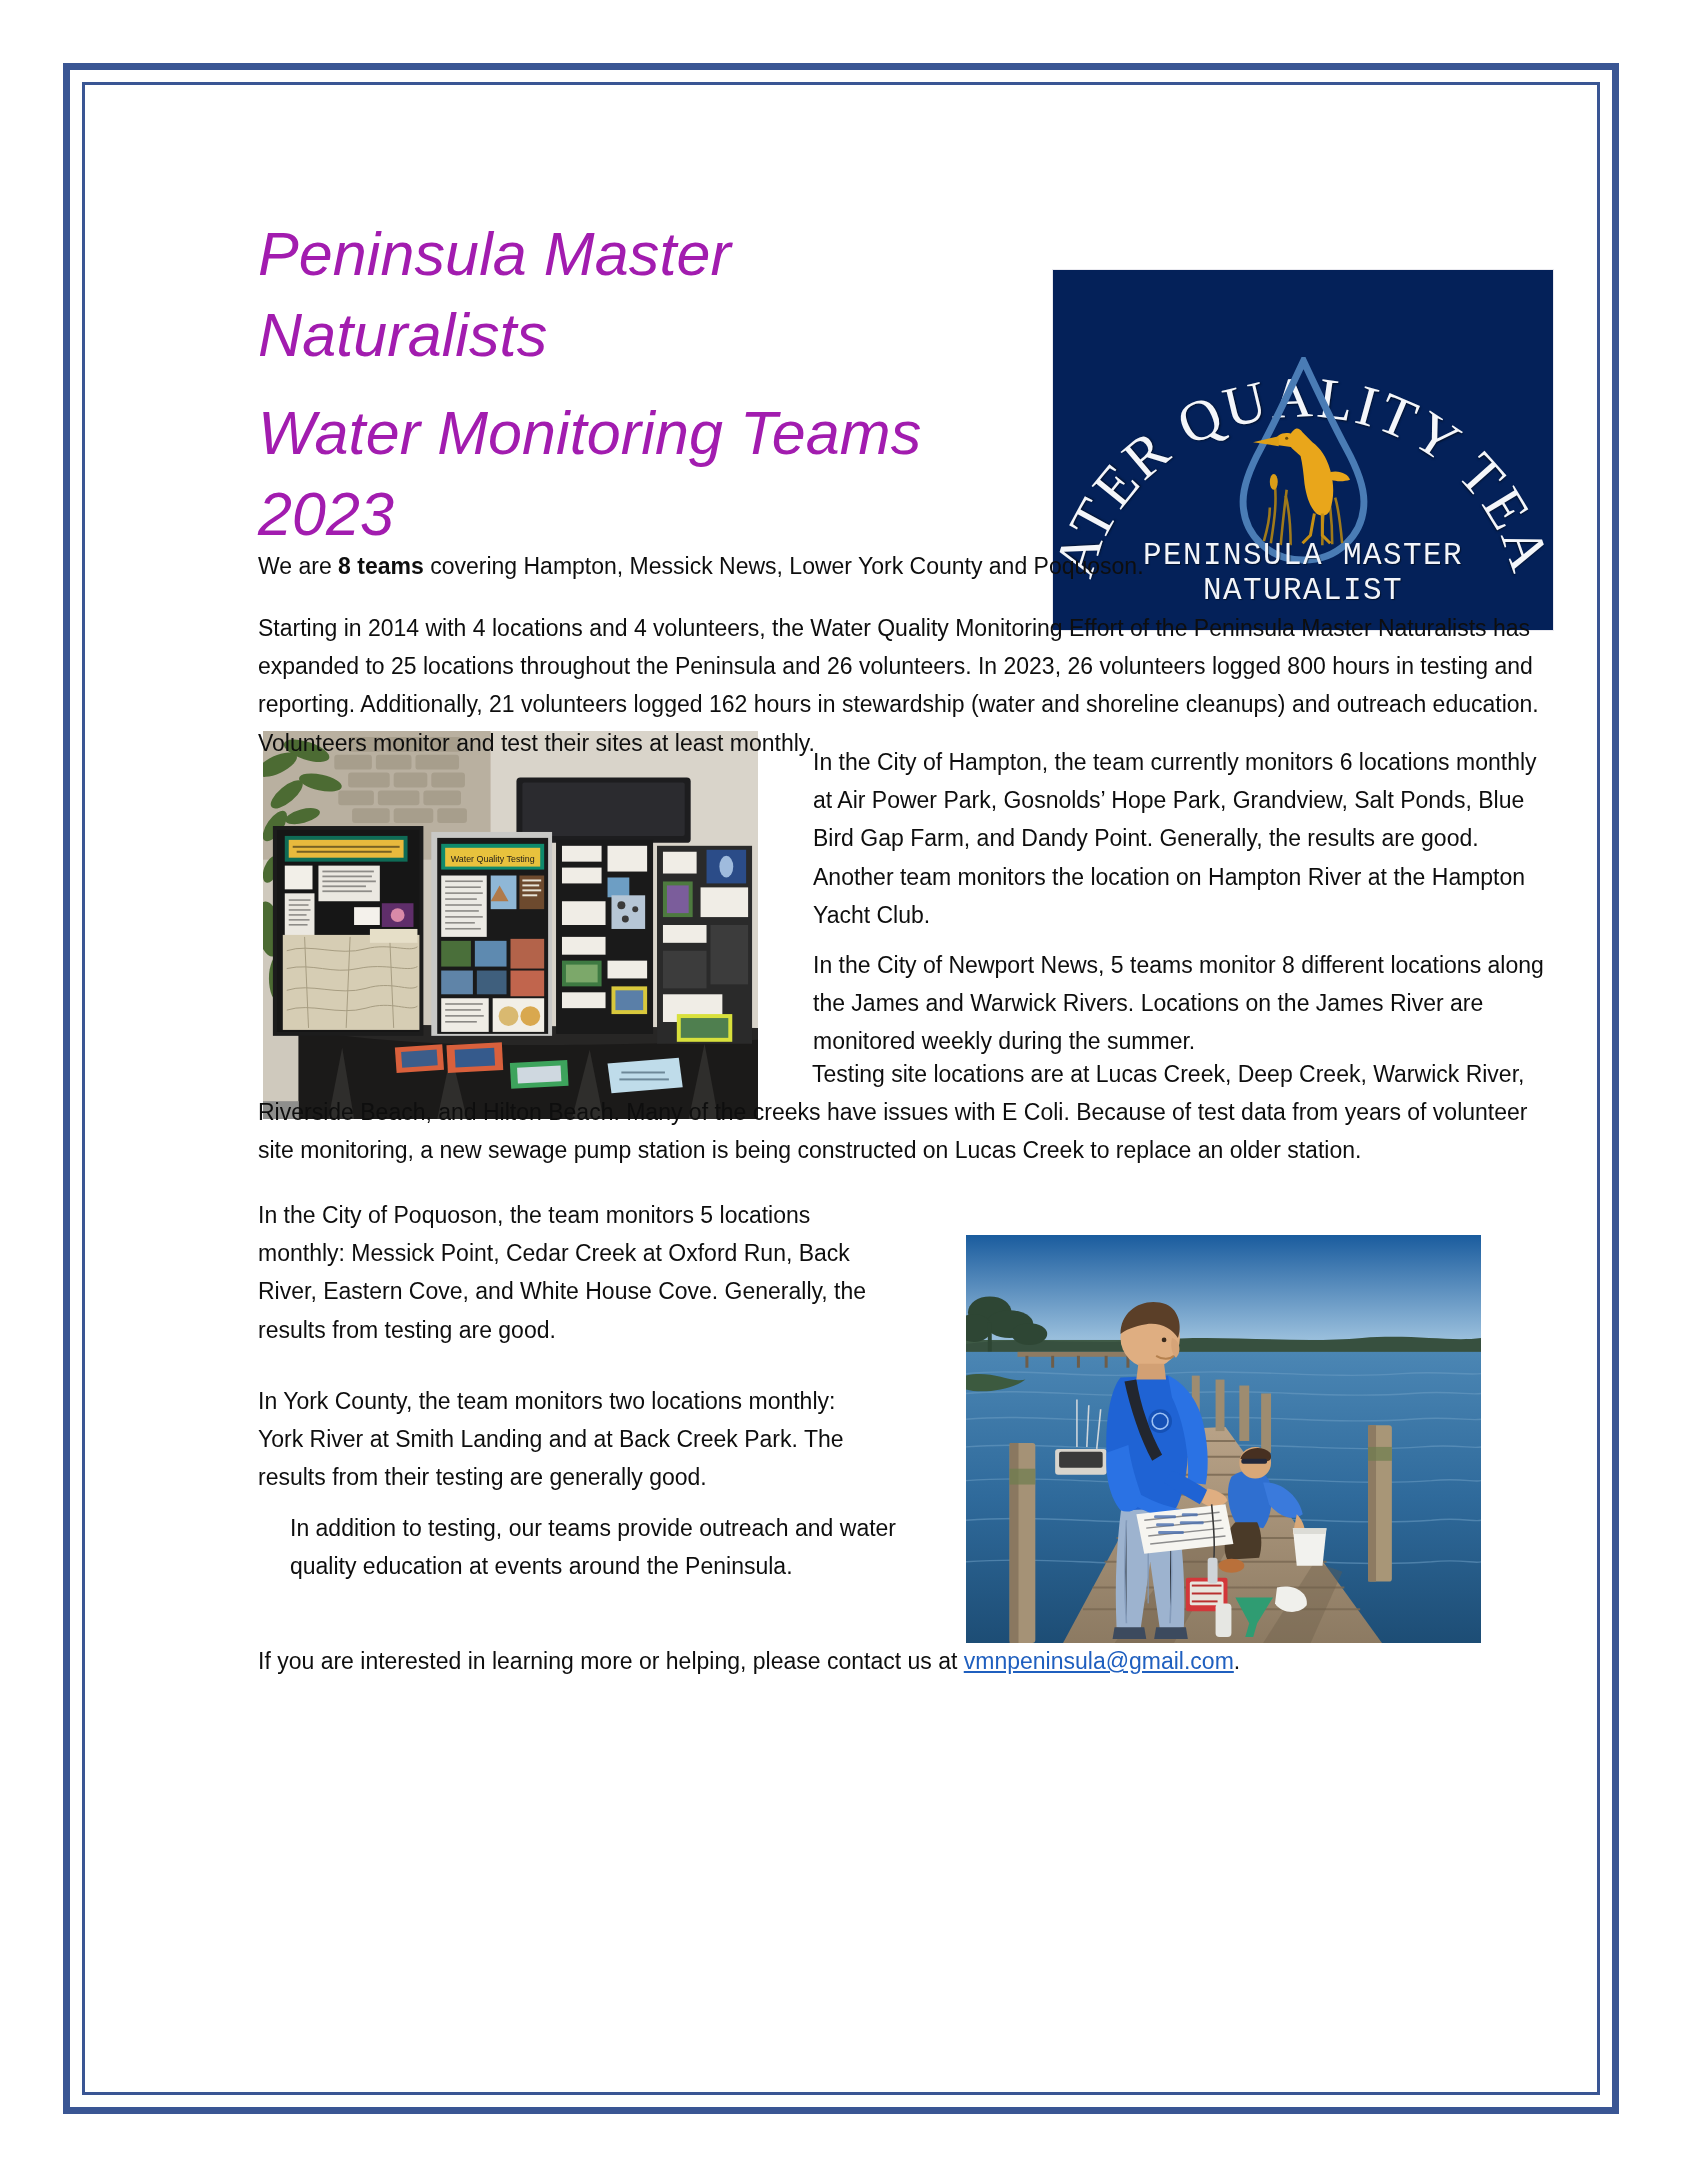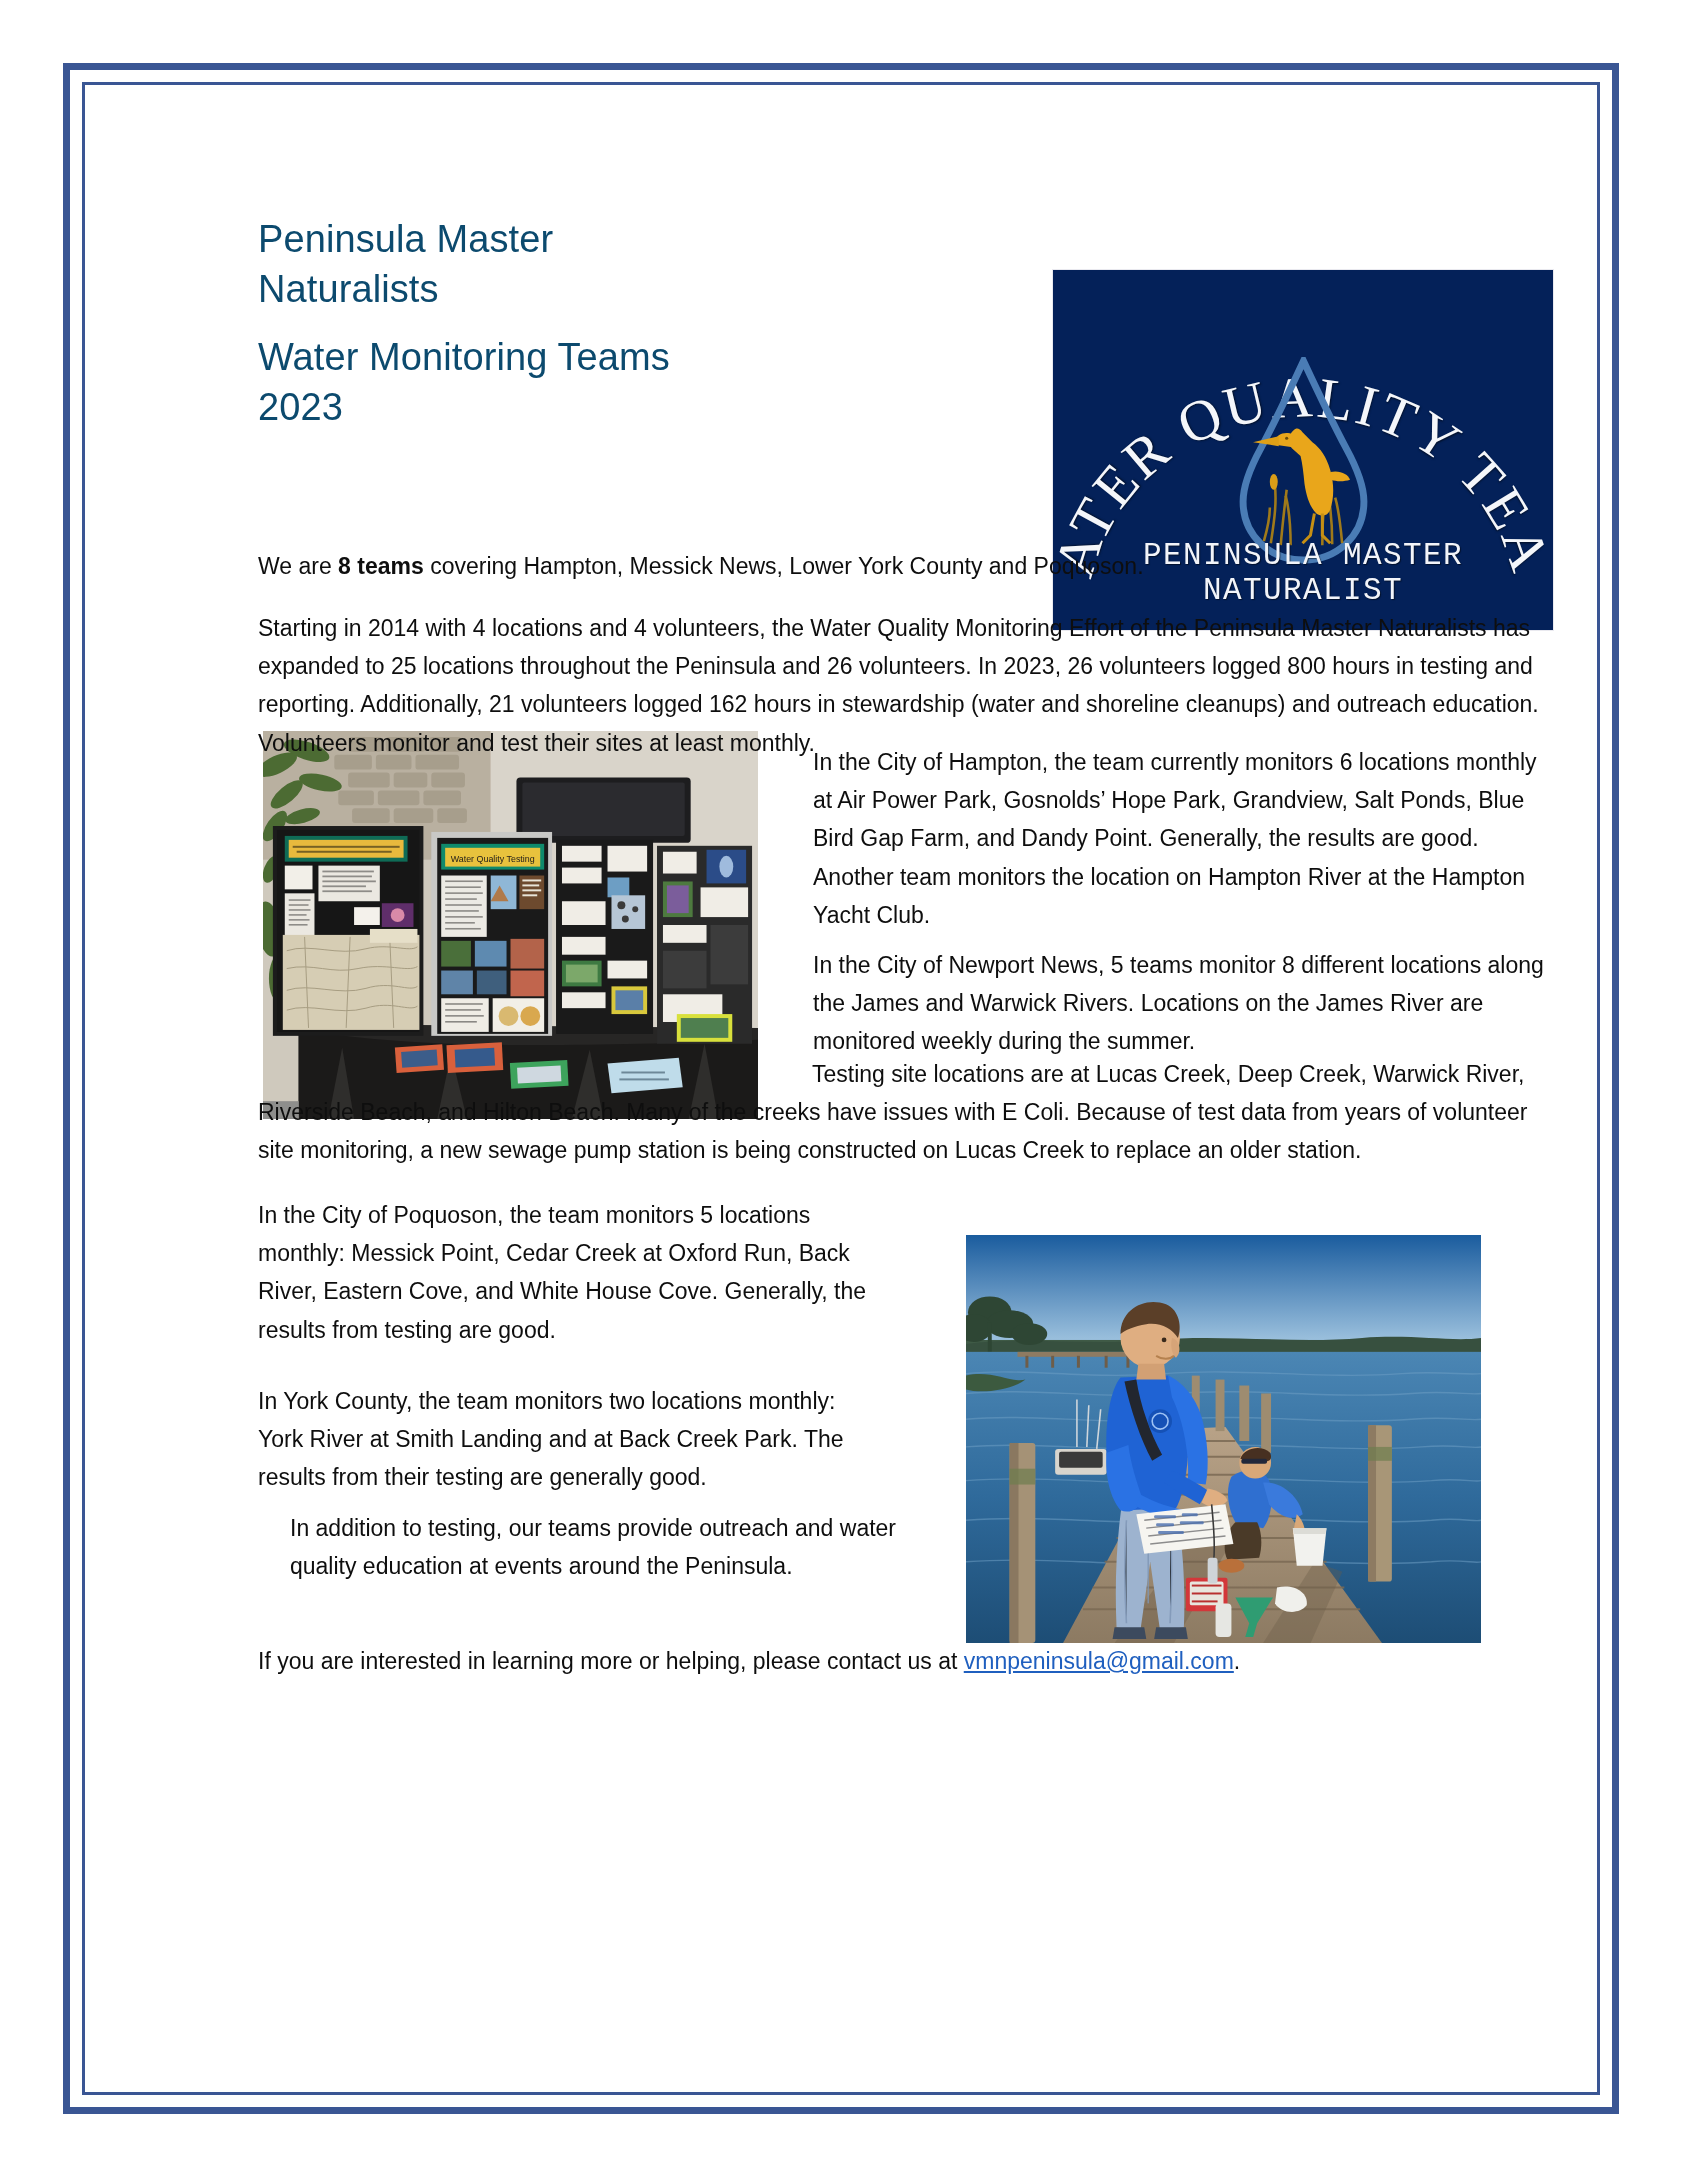--- a/index.html
+++ b/index.html
@@ -41,26 +41,27 @@
   }
 
   
   .title-block {
     position: absolute;
     left: 84px; top: 35px;
     width: 614px;
   }
   .title-line {
     font-family: "Liberation Sans Narrow", "Liberation Sans", sans-serif;
-    font-size: 38px;
+    font-size: 61px;
     font-weight: 400;
-    color: #0c4a6e;
+    color: #a21caf;
     line-height: 1.32;
     letter-spacing: 0.1px;
     white-space: nowrap;
+    font-style: italic;
   }
   .title-gap { height: 18px; }
 
   
   #logo {
     position: absolute;
     left: 879px; top: 91px;
     width: 500px; height: 360px;
     background: #042159;
     overflow: hidden;

